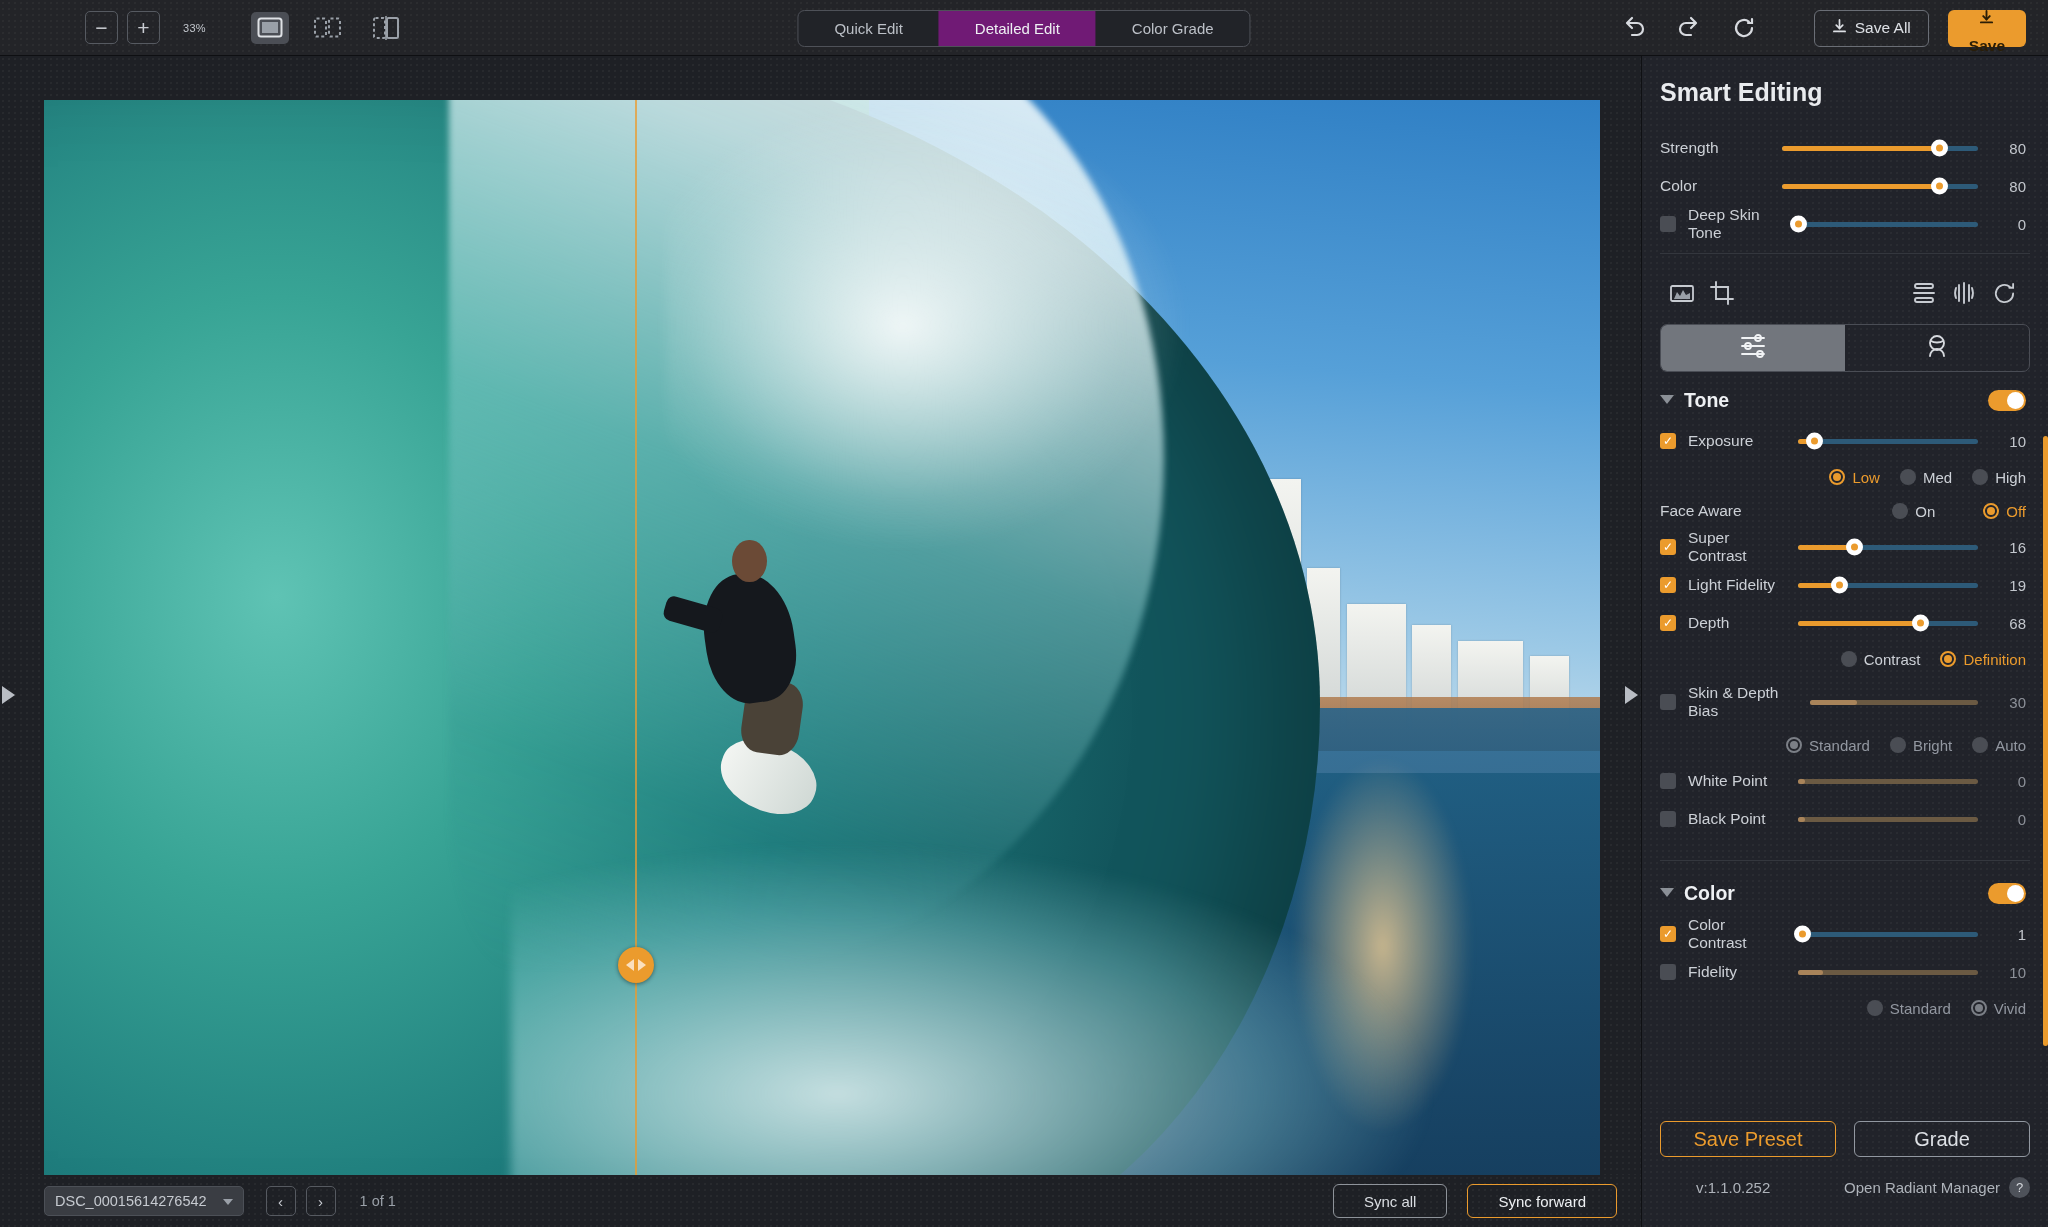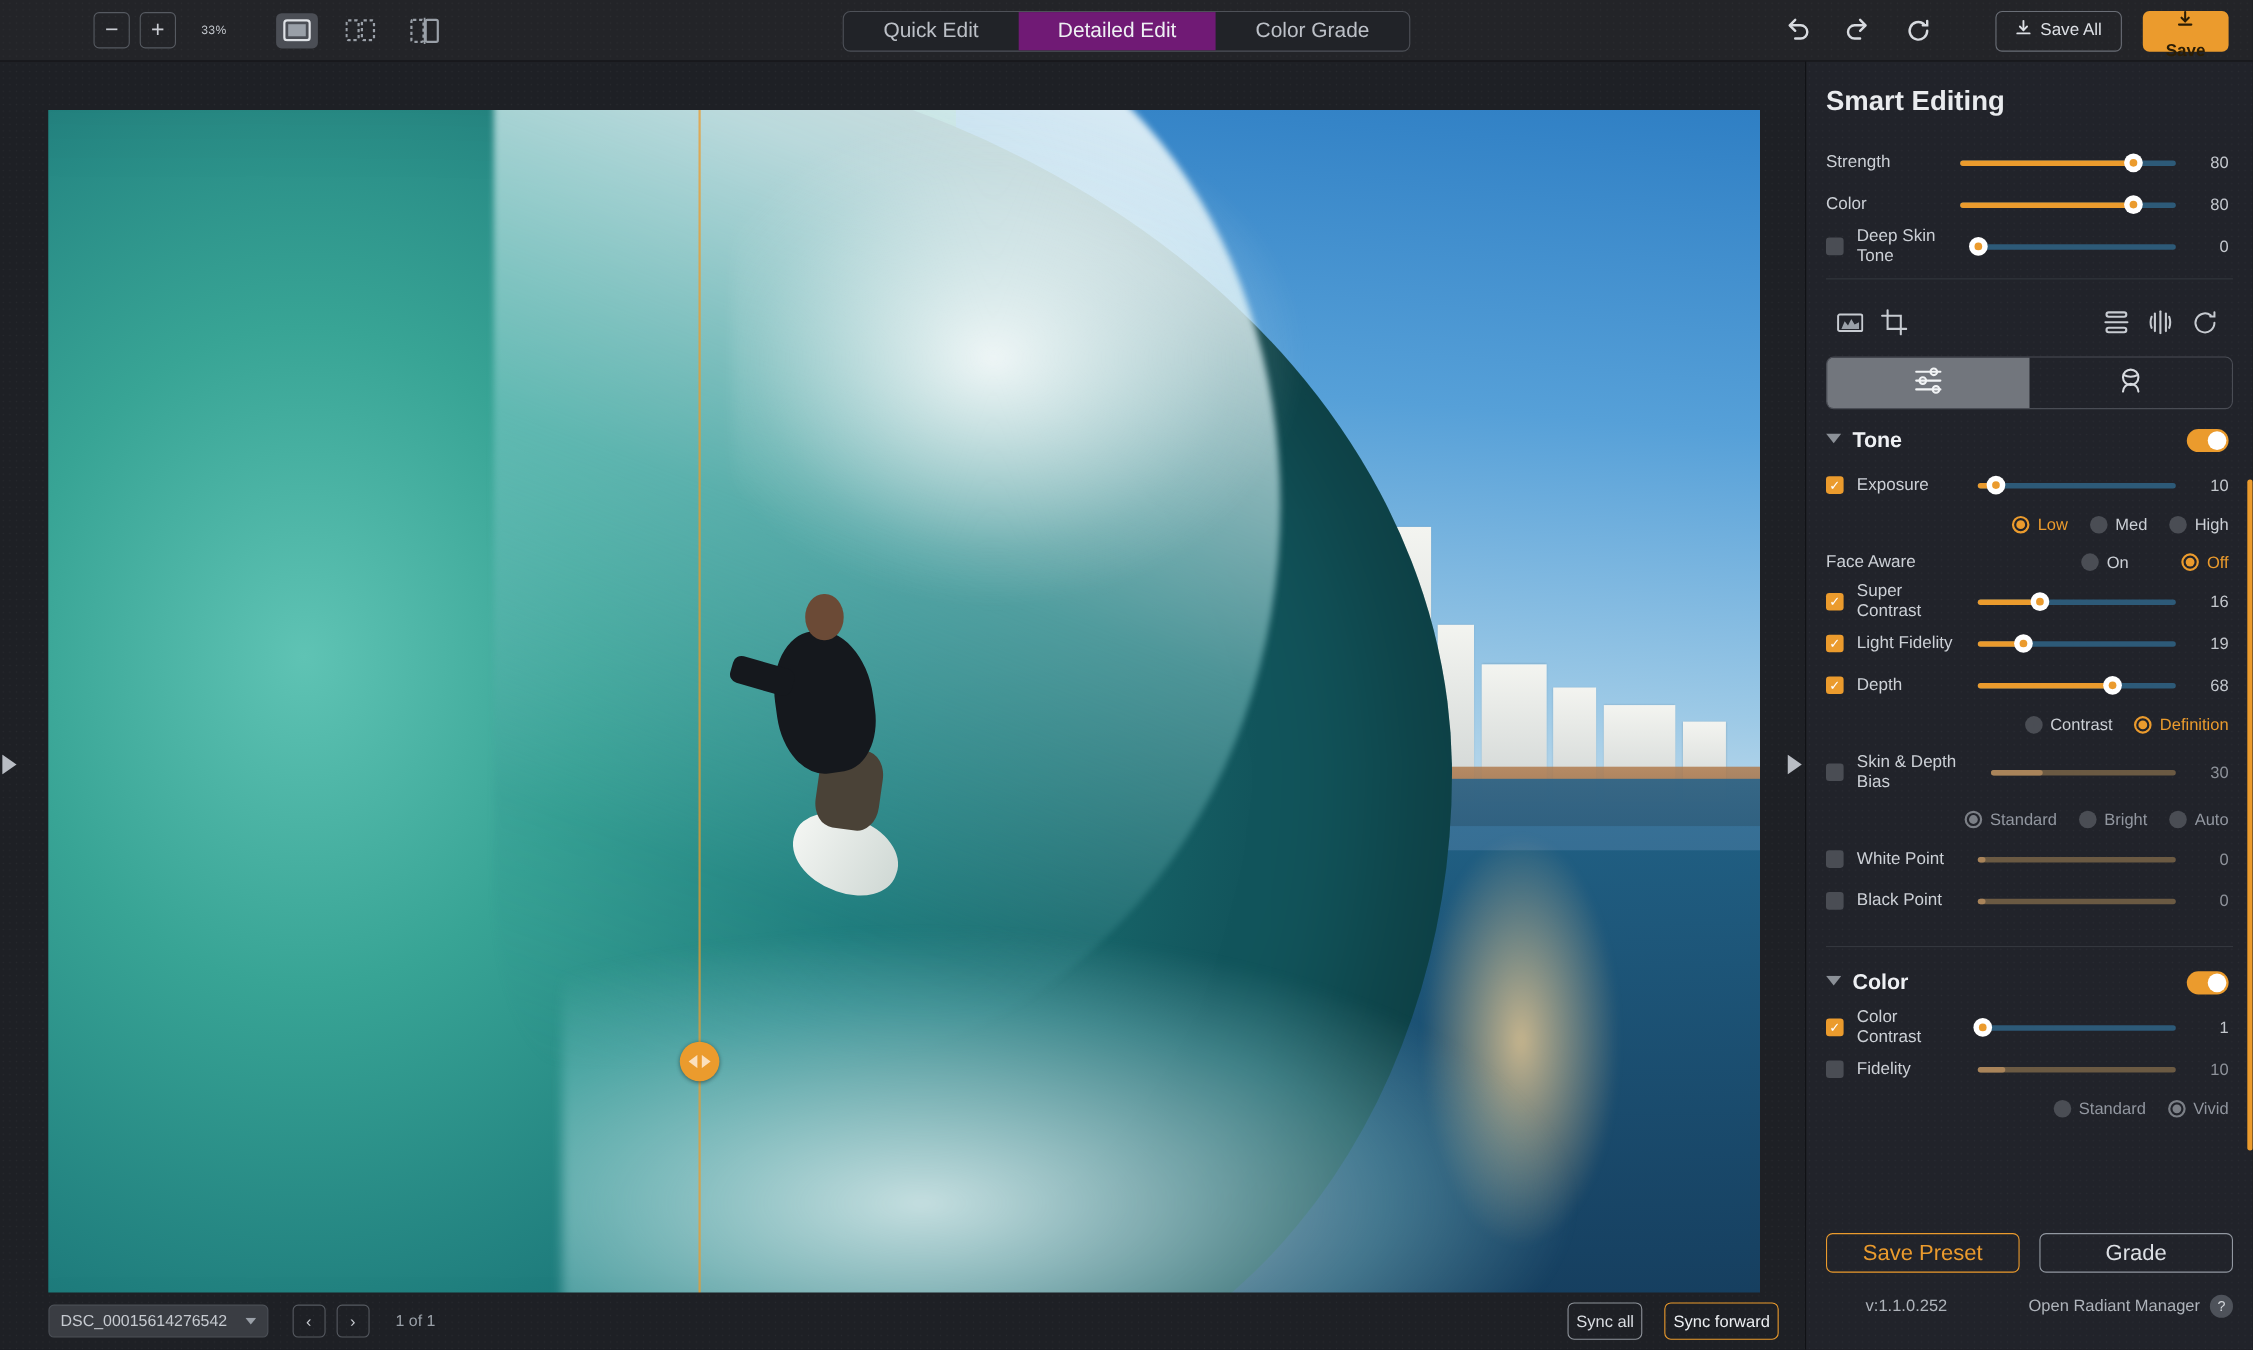--- a/index.html
+++ b/index.html
@@ -36,21 +36,21 @@
   .vm { width: 38px; height: 32px; display: flex; align-items: center; justify-content: center;
         border-radius: 5px; cursor: pointer; }
   .vm.active { background: #4b4e55; }
 
   .tabgroup {
     position: absolute; left: 50%; transform: translateX(-50%); top: 10px;
     display: flex; border: 1px solid #4e5158; border-radius: 7px; overflow: hidden;
     height: 37px; background: #212328;
   }
   .tab {
-    padding: 0 36px; height: 35px; line-height: 35px; font-size: 19px;
+    padding: 0 36px; height: 35px; line-height: 35px; font-size: 15px;
     color: #bcc0c7; cursor: pointer; white-space: nowrap;
   }
   .tab.active { background: #701a75; color: #eef0f3; }
 
   .topright { position: absolute; right: 22px; top: 0; height: 56px; display: flex; align-items: center; gap: 0; }
   .icnbtn { width: 44px; height: 40px; display:flex; align-items:center; justify-content:center;
             cursor: pointer; margin-right: 11px; }
   .btn-saveall {
     height: 37px; padding: 0 17px; border: 1px solid #6a6e76; border-radius: 6px;
     background: transparent; color: #dde0e5; font-size: 15.5px; display: flex;
@@ -179,21 +179,21 @@
     cursor: pointer; gap: 16px;
   }
   .navbtn {
     width: 30px; height: 30px; border: 1px solid #565a61; border-radius: 5px;
     color: #c9ccd2; font-size: 15px; display: flex; align-items: center;
     justify-content: center; cursor: pointer; background: transparent;
   }
   .pagecount { color: #9aa0a8; font-size: 14.5px; margin-left: 14px; }
   .syncwrap { margin-left: auto; margin-right: 24px; display: flex; gap: 20px; }
   .btn-outline {
-    height: 34px; padding: 0 7px; border: 1px solid #8e939a; border-radius: 6px;
+    height: 34px; padding: 0 30px; border: 1px solid #8e939a; border-radius: 6px;
     background: transparent; color: #dadde2; font-size: 15px; cursor: pointer;
     font-family: "Liberation Sans", sans-serif;
   }
   .btn-outline.accent { border-color: #eb9b2d; color: #edeff2; }
 
   
   .panel {
     position: absolute; right: 0; top: 56px; width: 407px; height: 1171px;
     background:
       radial-gradient(circle, rgba(255,255,255,0.04) 0.7px, transparent 0.9px) 0 0 / 6px 6px,

